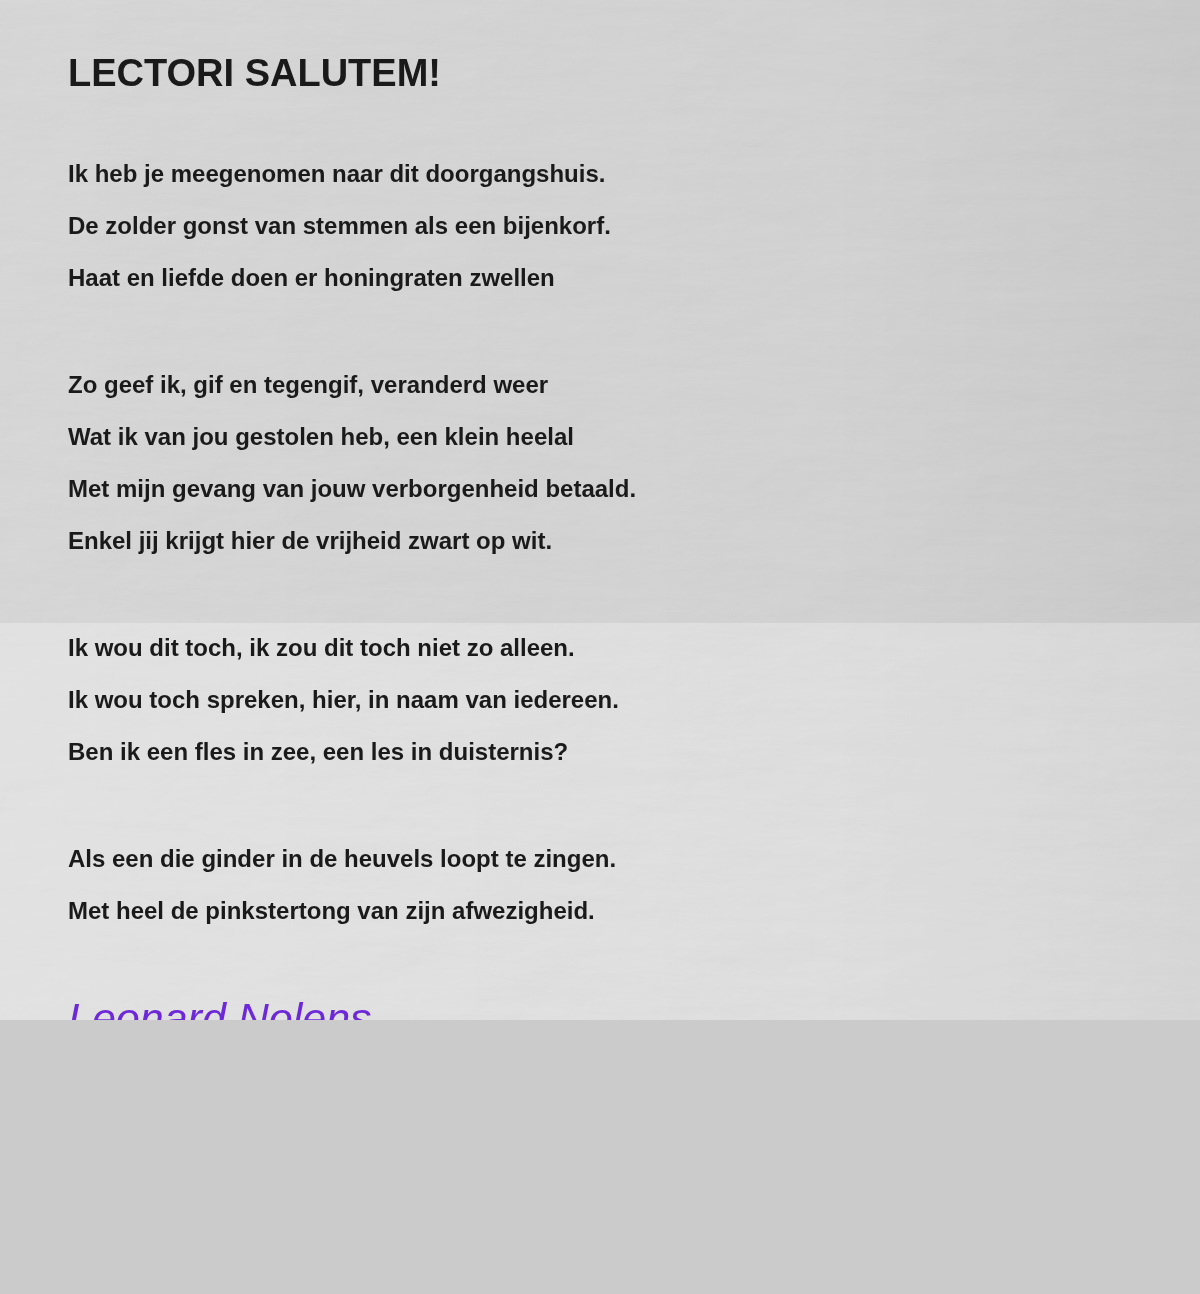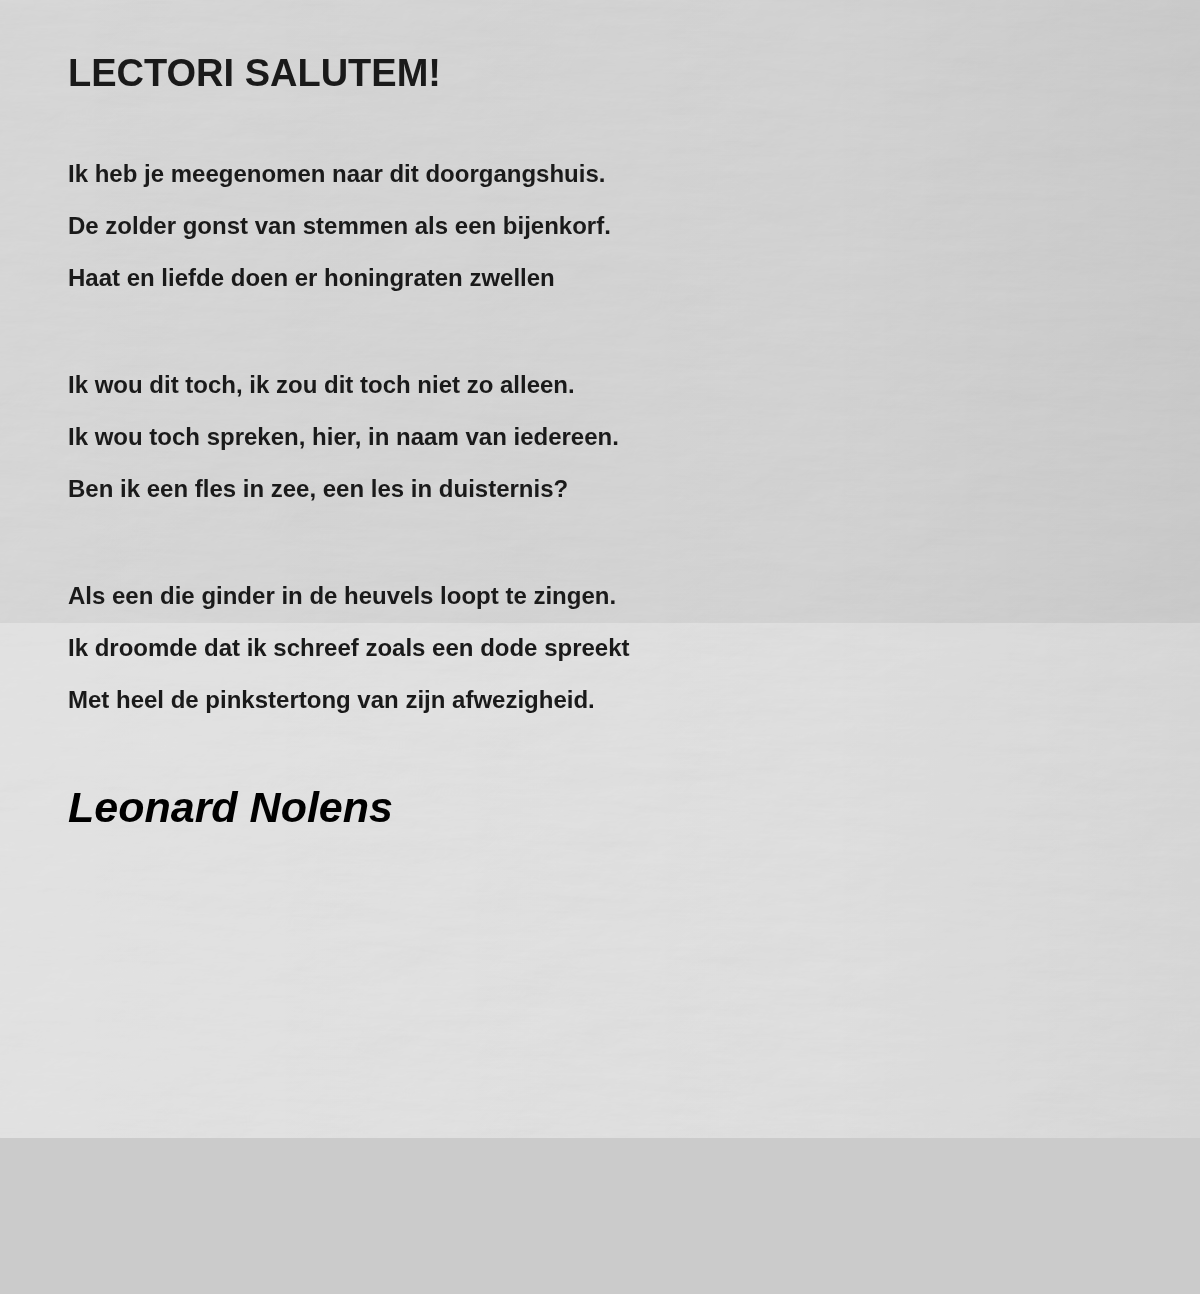--- a/index.html
+++ b/index.html
@@ -3,21 +3,21 @@
 <meta charset="utf-8">
 <style>
   html, body {
     margin: 0;
     padding: 0;
     background: #cbcbcb;
   }
   .page {
     position: relative;
     width: 1200px;
-    height: 1138px;
+    height: 1020px;
     overflow: hidden;
     font-family: "Liberation Sans", sans-serif;
   }
   .bg {
     position: absolute;
     top: 0;
     left: 0;
     width: 1200px;
     height: 1294px;
     display: block;
@@ -45,22 +45,22 @@
     font-size: 24px;
     line-height: 52px;
     font-weight: bold;
     white-space: nowrap;
   }
   .author {
     margin-top: 47px;
     font-size: 43px;
     line-height: 52px;
     font-style: italic;
-    font-weight: bold;
-    color: #000000;
+    font-weight: normal;
+    color: #6d28d9;
   }
 </style>
 </head>
 <body>
 
 <div class="page">
 
   <svg class="bg" width="1200" height="1294" viewBox="0 0 1200 1294" xmlns="http://www.w3.org/2000/svg" aria-hidden="true">
     <defs>
       <filter id="texCoarse" x="-5%" y="-5%" width="110%" height="110%">
@@ -100,29 +100,34 @@
 
   <div class="poem">
     <h1>LECTORI SALUTEM!</h1>
 
     <div class="stanza">
       <p>Ik heb je meegenomen naar dit doorgangshuis.</p>
       <p>De zolder gonst van stemmen als een bijenkorf.</p>
       <p>Haat en liefde doen er honingraten zwellen</p>
     </div>
 
+    <div class="stanza">
+      <p>Zo geef ik, gif en tegengif, veranderd weer</p>
+      <p>Wat ik van jou gestolen heb, een klein heelal</p>
+      <p>Met mijn gevang van jouw verborgenheid betaald.</p>
+      <p>Enkel jij krijgt hier de vrijheid zwart op wit.</p>
+    </div>
 
     <div class="stanza">
       <p>Ik wou dit toch, ik zou dit toch niet zo alleen.</p>
       <p>Ik wou toch spreken, hier, in naam van iedereen.</p>
       <p>Ben ik een fles in zee, een les in duisternis?</p>
     </div>
 
     <div class="stanza">
       <p>Als een die ginder in de heuvels loopt te zingen.</p>
-      <p>Ik droomde dat ik schreef zoals een dode spreekt</p>
       <p>Met heel de pinkstertong van zijn afwezigheid.</p>
     </div>
 
     <div class="author">Leonard Nolens</div>
   </div>
 
 </div>
 
 </body></html>

